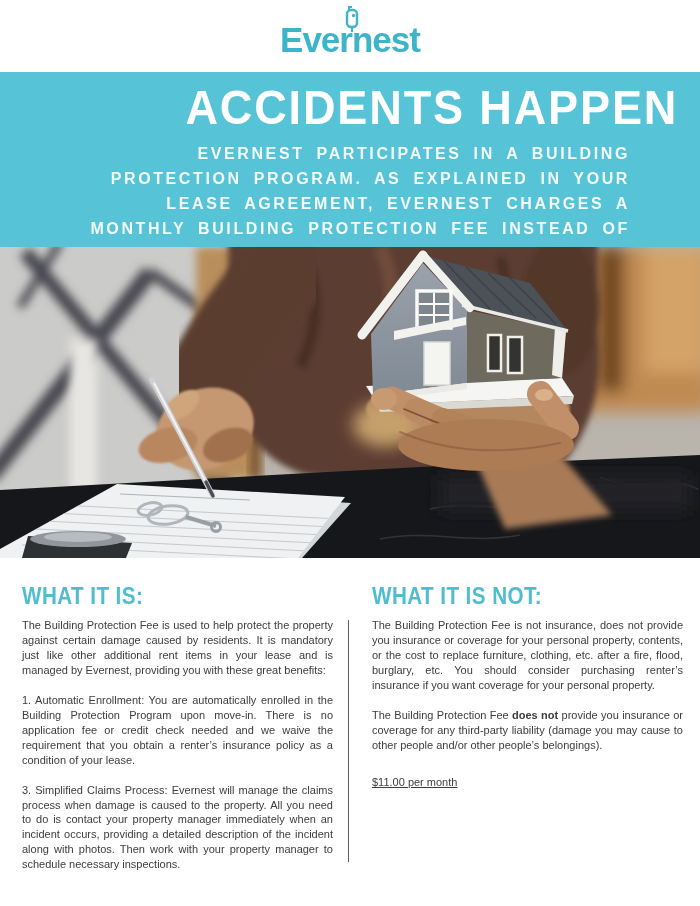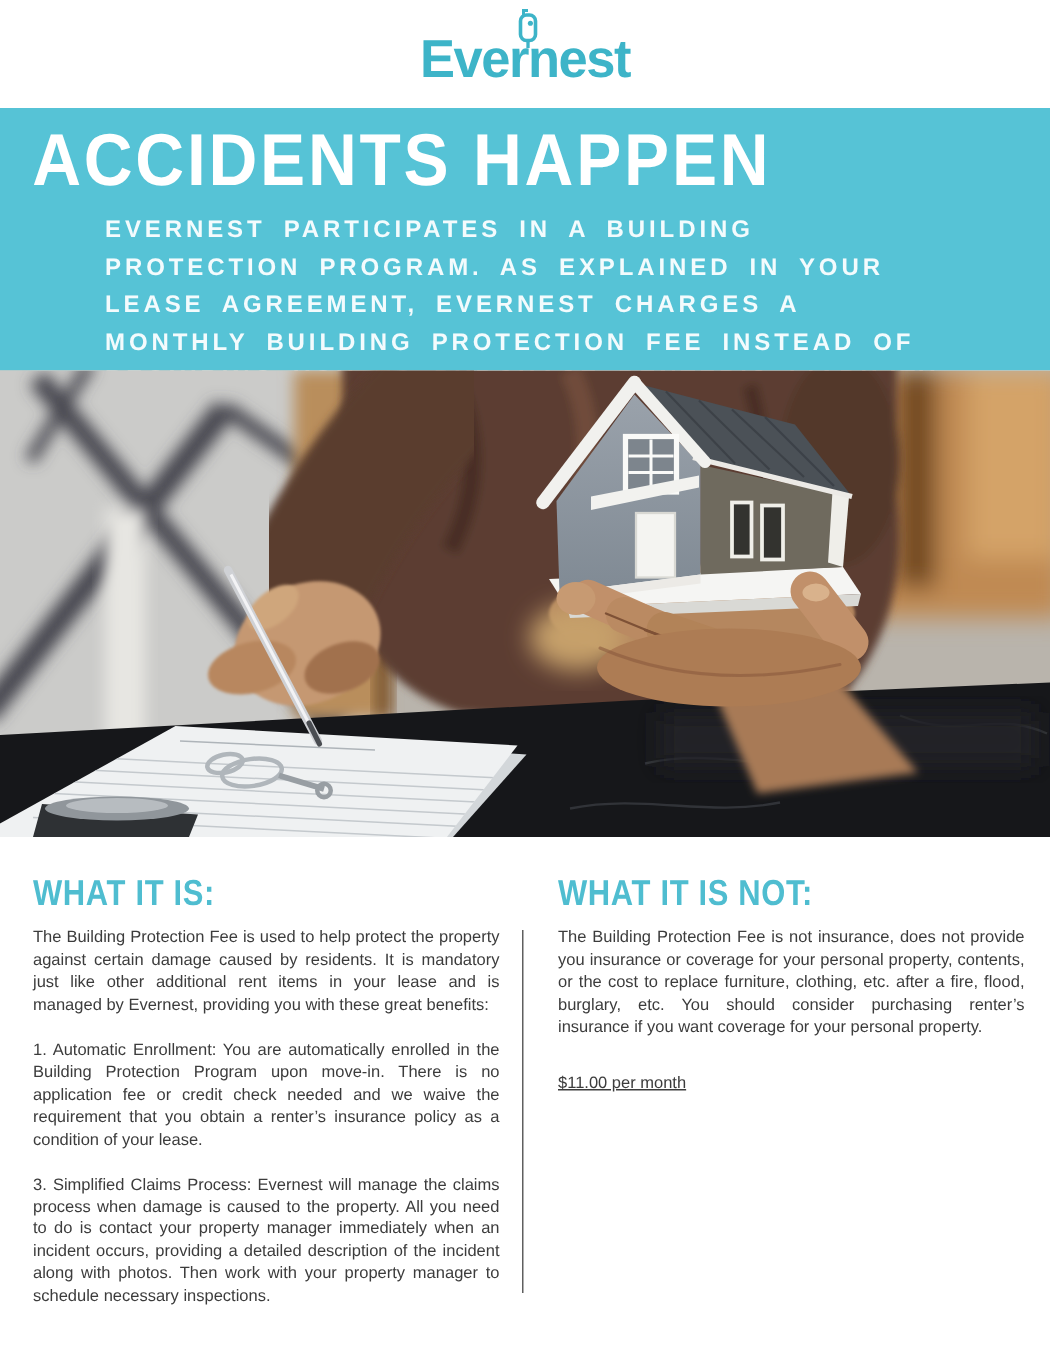--- a/index.html
+++ b/index.html
@@ -11,21 +11,21 @@
   .header{position:absolute;top:0;left:0;width:700px;height:72px;background:#ffffff;}
   .logo{position:absolute;top:20px;left:0;width:700px;text-align:center;}
   .logo-text{
     display:inline-block;font-weight:700;font-size:35px;letter-spacing:-1px;
     color:#3db4c8;transform:scaleY(1.02);
   }
   .logo-mark{position:absolute;top:6px;left:344px;width:16px;height:26px;}
   
   .banner{
     position:absolute;top:72px;left:0;width:700px;height:175px;background:#56c3d6;
-    text-align:left;color:#ffffff;
+    text-align:right;color:#ffffff;
   }
   .banner-title{
     margin-top:7px;font-size:49px;font-weight:700;letter-spacing:2px;
     display:inline-block;transform:scaleX(0.92);transform-origin:center;
     white-space:nowrap;
   }
   .banner-sub{
     margin:6px auto 0 auto;width:560px;font-size:16px;font-weight:700;
     letter-spacing:2.6px;word-spacing:5px;line-height:25px;color:#f3fbfd;
   }
@@ -227,17 +227,18 @@
     <div class="divider"></div>
 
     <div class="col left">
       <p>The Building Protection Fee is used to help protect the property against certain damage caused by residents. It is mandatory just like other additional rent items in your lease and is managed by Evernest, providing you with these great benefits:</p>
       <p>1. Automatic Enrollment: You are automatically enrolled in the Building Protection Program upon move-in. There is no application fee or credit check needed and we waive the requirement that you obtain a renter’s insurance policy as a condition of your lease.</p>
       <p>3. Simplified Claims Process: Evernest will manage the claims process when damage is caused to the property. All you need to do is contact your property manager immediately when an incident occurs, providing a detailed description of the incident along with photos. Then work with your property manager to schedule necessary inspections.</p>
     </div>
 
     <div class="col right">
       <p>The Building Protection Fee is not insurance, does not provide you insurance or coverage for your personal property, contents, or the cost to replace furniture, clothing, etc. after a fire, flood, burglary, etc. You should consider purchasing renter’s insurance if you want coverage for your personal property.</p>
+      <p><span>The Building Protection Fee </span><b>does not</b><span> provide you insurance or coverage for any third-party liability (damage you may cause to other people and/or other people’s belongings).</span></p>
       <p class="price">$11.00 per month</p>
     </div>
   </div>
 
 </div>
 
 </body></html>

